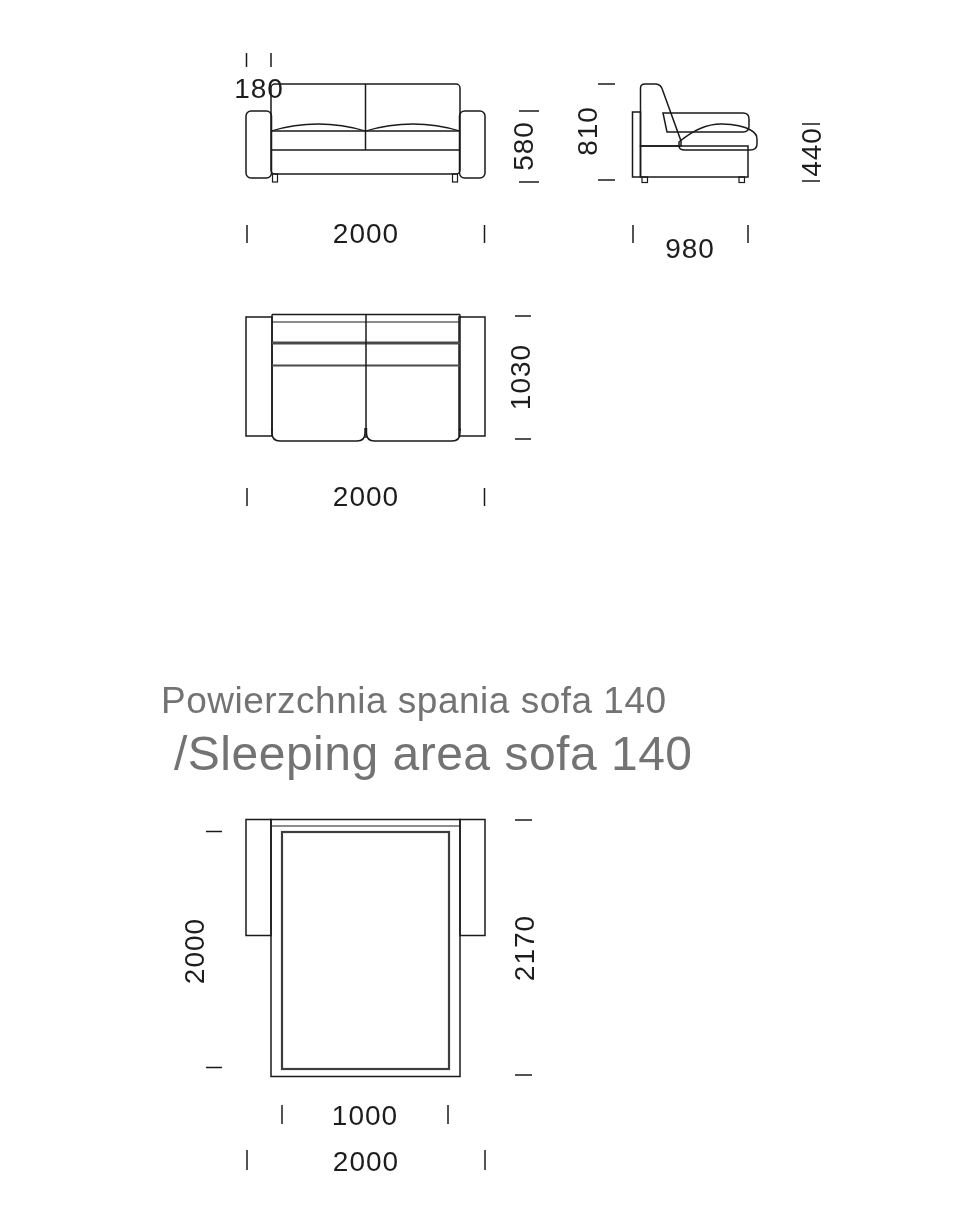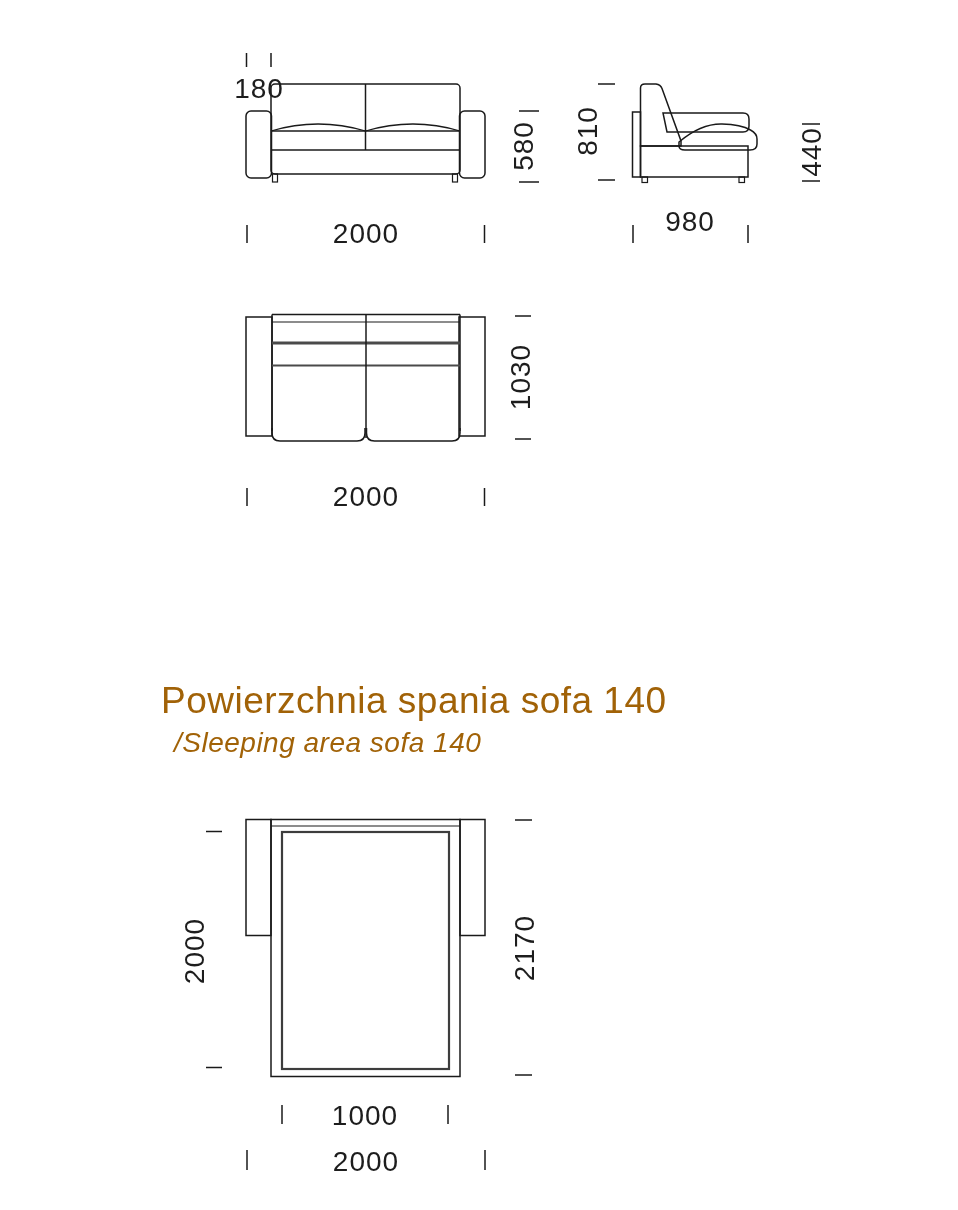--- a/index.html
+++ b/index.html
@@ -18,26 +18,26 @@
     letter-spacing:1px;
     white-space:nowrap;
     transform:translate(-50%,-50%);
     line-height:1;
   }
   .dim-v{
     transform:translate(-50%,-50%) rotate(-90deg);
   }
   .title-line{
     position:absolute;
-    color:#a16207;
+    color:#737373;
     white-space:nowrap;
     line-height:1.1;
   }
   #title-pl{left:161px;top:681px;font-size:37px;letter-spacing:0.5px;}
-  #title-en{left:174px;top:728px;font-size:28px;font-style:italic;letter-spacing:0.5px;}
+  #title-en{left:174px;top:728px;font-size:48px;letter-spacing:0.5px;}
 </style>
 </head>
 <body>
 
 <div id="stage">
 
   <svg id="drawing-layer" width="958" height="1210" viewBox="0 0 958 1210" fill="none" stroke="#1a1a1a" stroke-width="1.5">
 
     <g>
 
@@ -141,21 +141,21 @@
       <line x1="485" y1="1150" x2="485" y2="1170"></line>
     </g>
   </svg>
 
   <div class="dim" style="left:259px;top:41px;margin-top:48px;">180</div>
   <div class="dim dim-v" style="left:524px;top:146px;">580</div>
   <div class="dim" style="left:366px;top:234px;">2000</div>
 
   <div class="dim dim-v" style="left:588px;top:131px;">810</div>
   <div class="dim dim-v" style="left:812px;top:152px;">440</div>
-  <div class="dim" style="left:690px;top:222px;">980</div>
+  <div class="dim" style="left:690px;top:249px;">980</div>
 
   <div class="dim dim-v" style="left:521px;top:377px;">1030</div>
   <div class="dim" style="left:366px;top:497px;">2000</div>
 
   <div class="title-line" id="title-pl">Powierzchnia spania sofa 140</div>
   <div class="title-line" id="title-en">/Sleeping area sofa 140</div>
 
   <div class="dim dim-v" style="left:195px;top:951px;">2000</div>
   <div class="dim dim-v" style="left:525px;top:948px;">2170</div>
   <div class="dim" style="left:365px;top:1116px;">1000</div>

